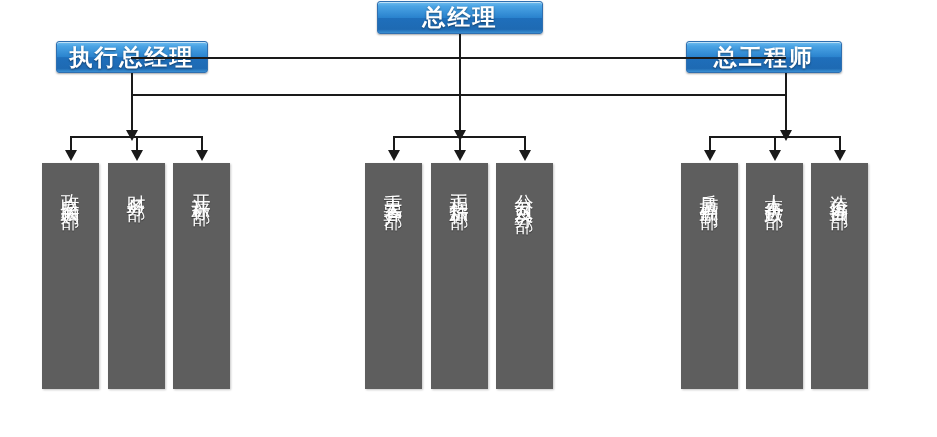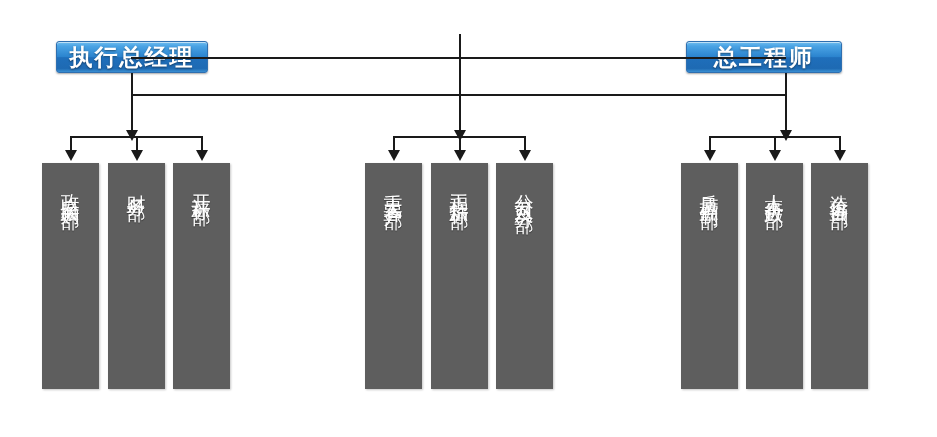--- a/index.html
+++ b/index.html
@@ -94,20 +94,23 @@
     border-left: 6px solid transparent;
     border-right: 6px solid transparent;
     border-top: 11px solid #1a1a1a;
   }
 </style>
 </head>
 <body>
 
 <div id="org-chart">
 
+  <div class="exec-box" id="box-gm">
+    <span class="exec-label">总经理</span>
+  </div>
 
   <div class="exec-box" id="box-egm">
     <span class="exec-label">执行总经理</span>
   </div>
 
   <div class="exec-box" id="box-chiefeng">
     <span class="exec-label">总工程师</span>
   </div>
 
   <div class="vline" style="left:459px; top:34px; height:103px;"></div>

